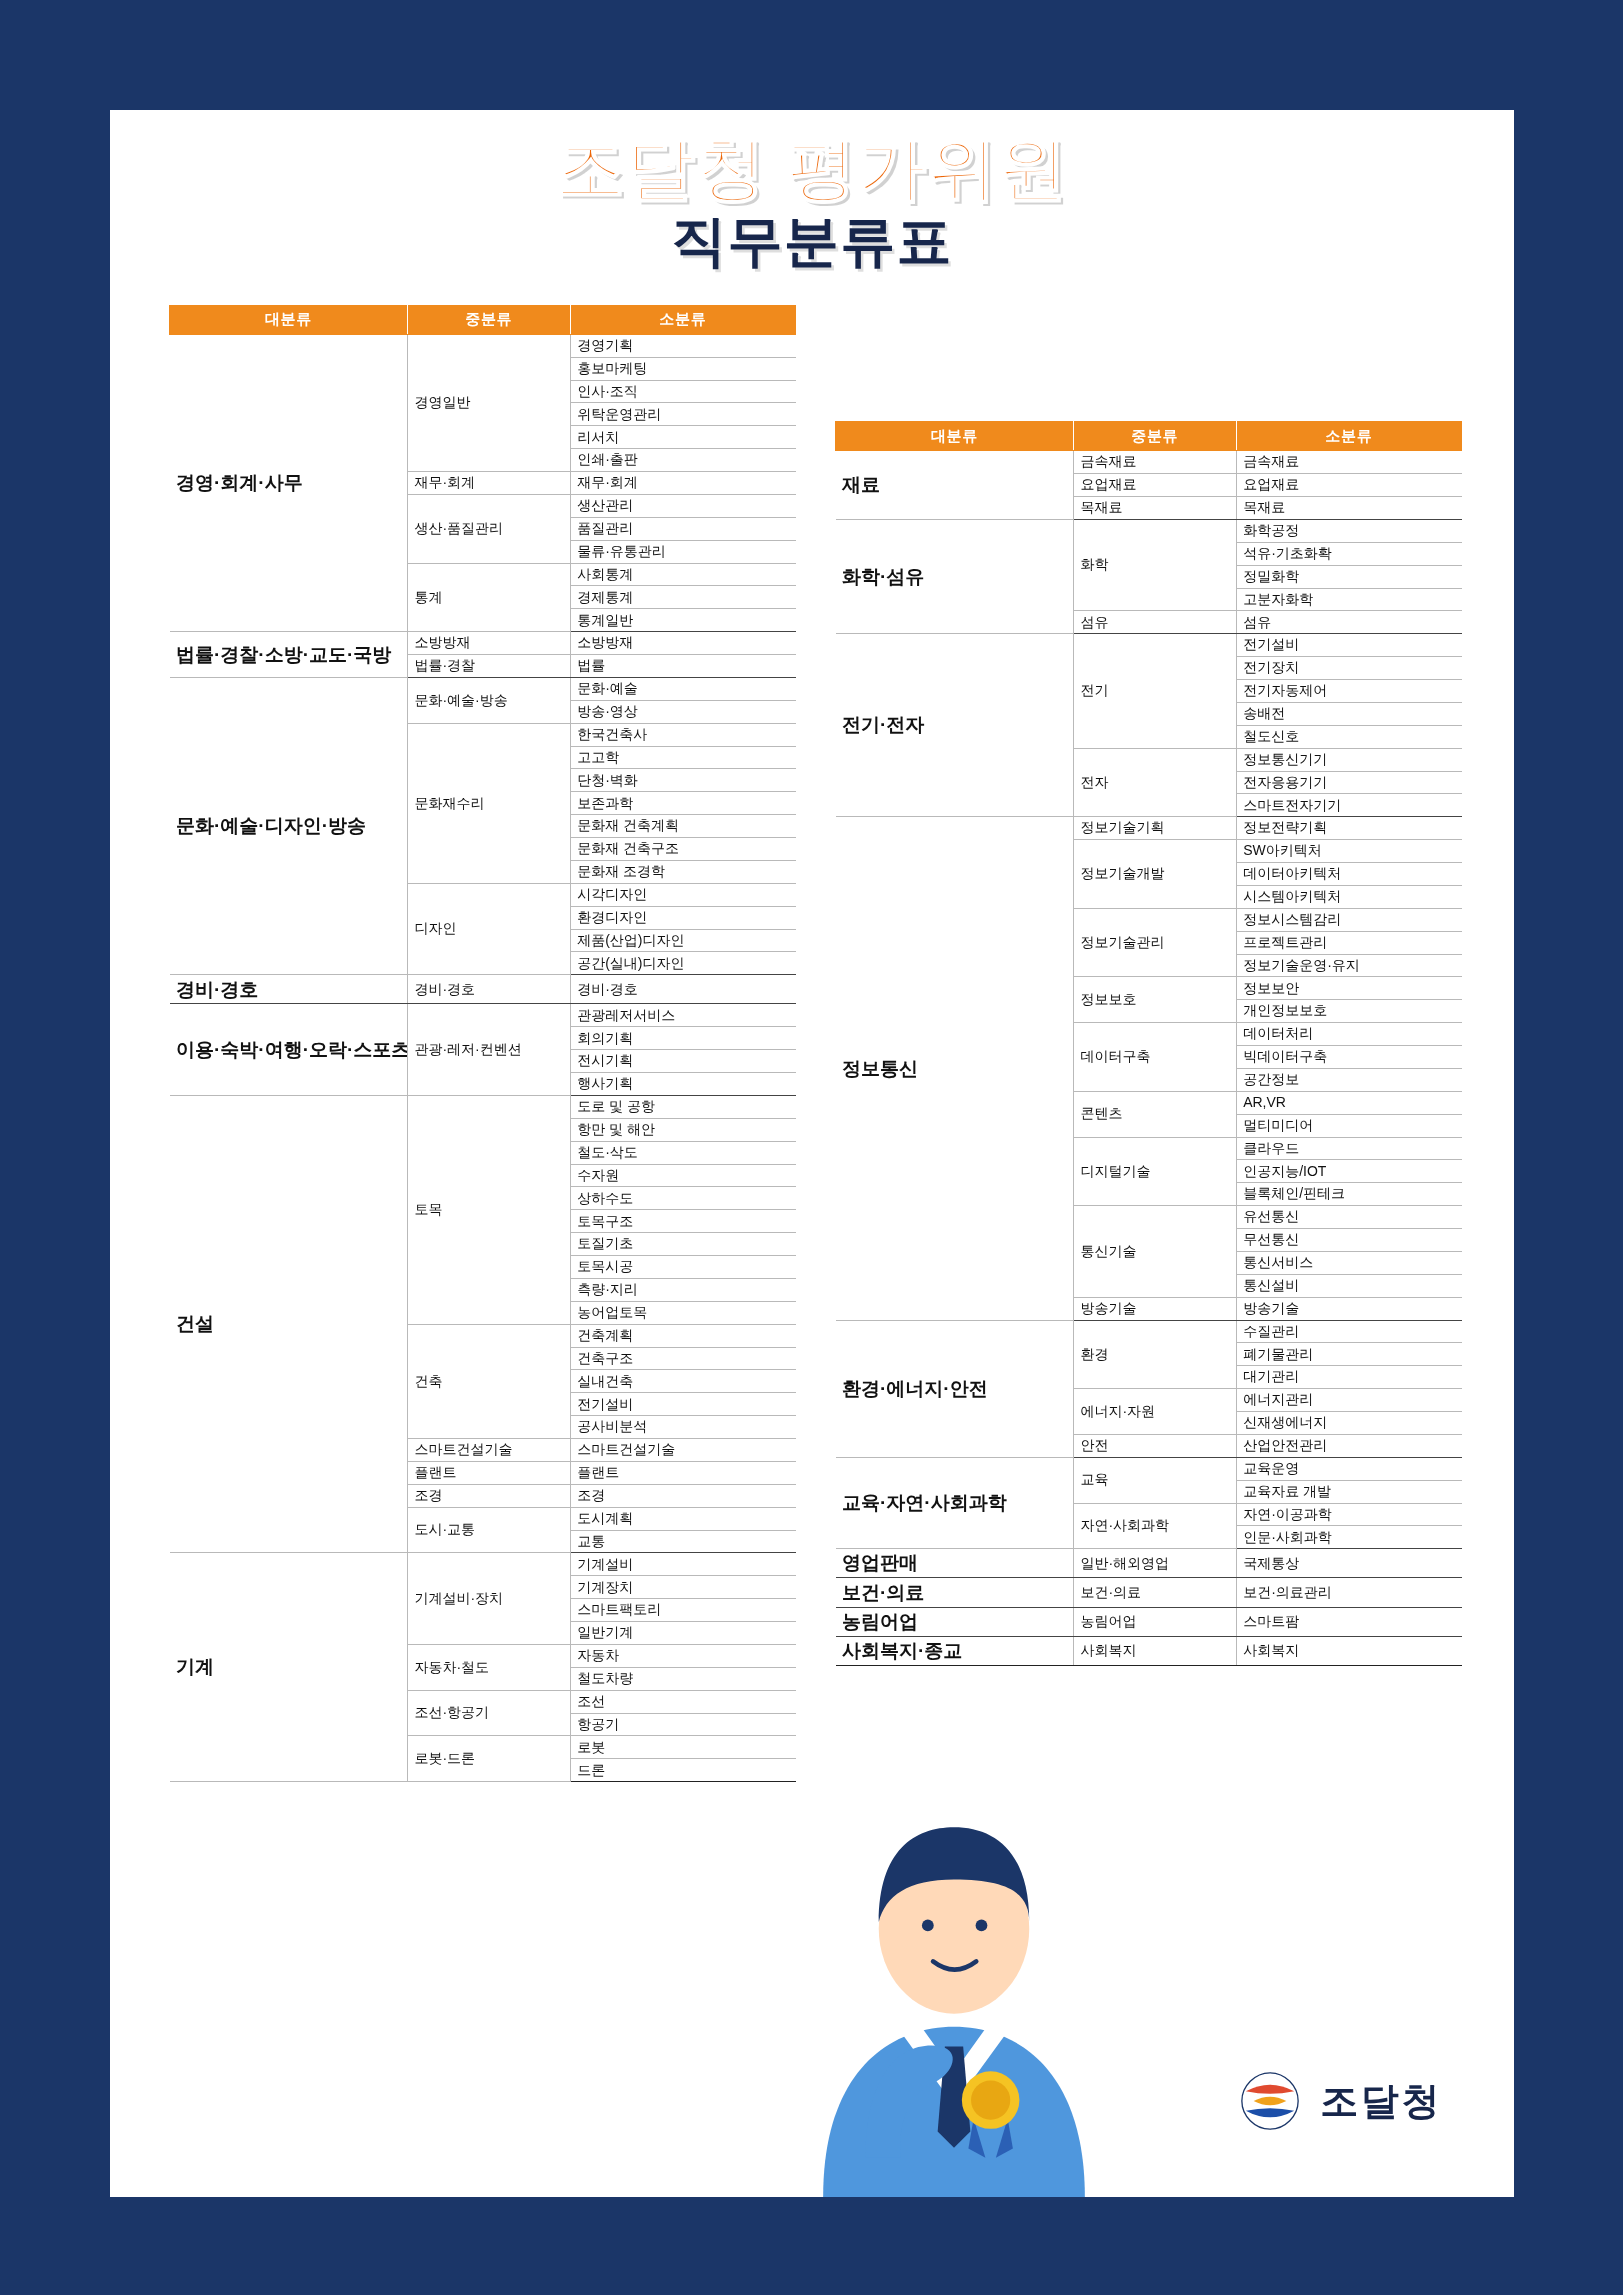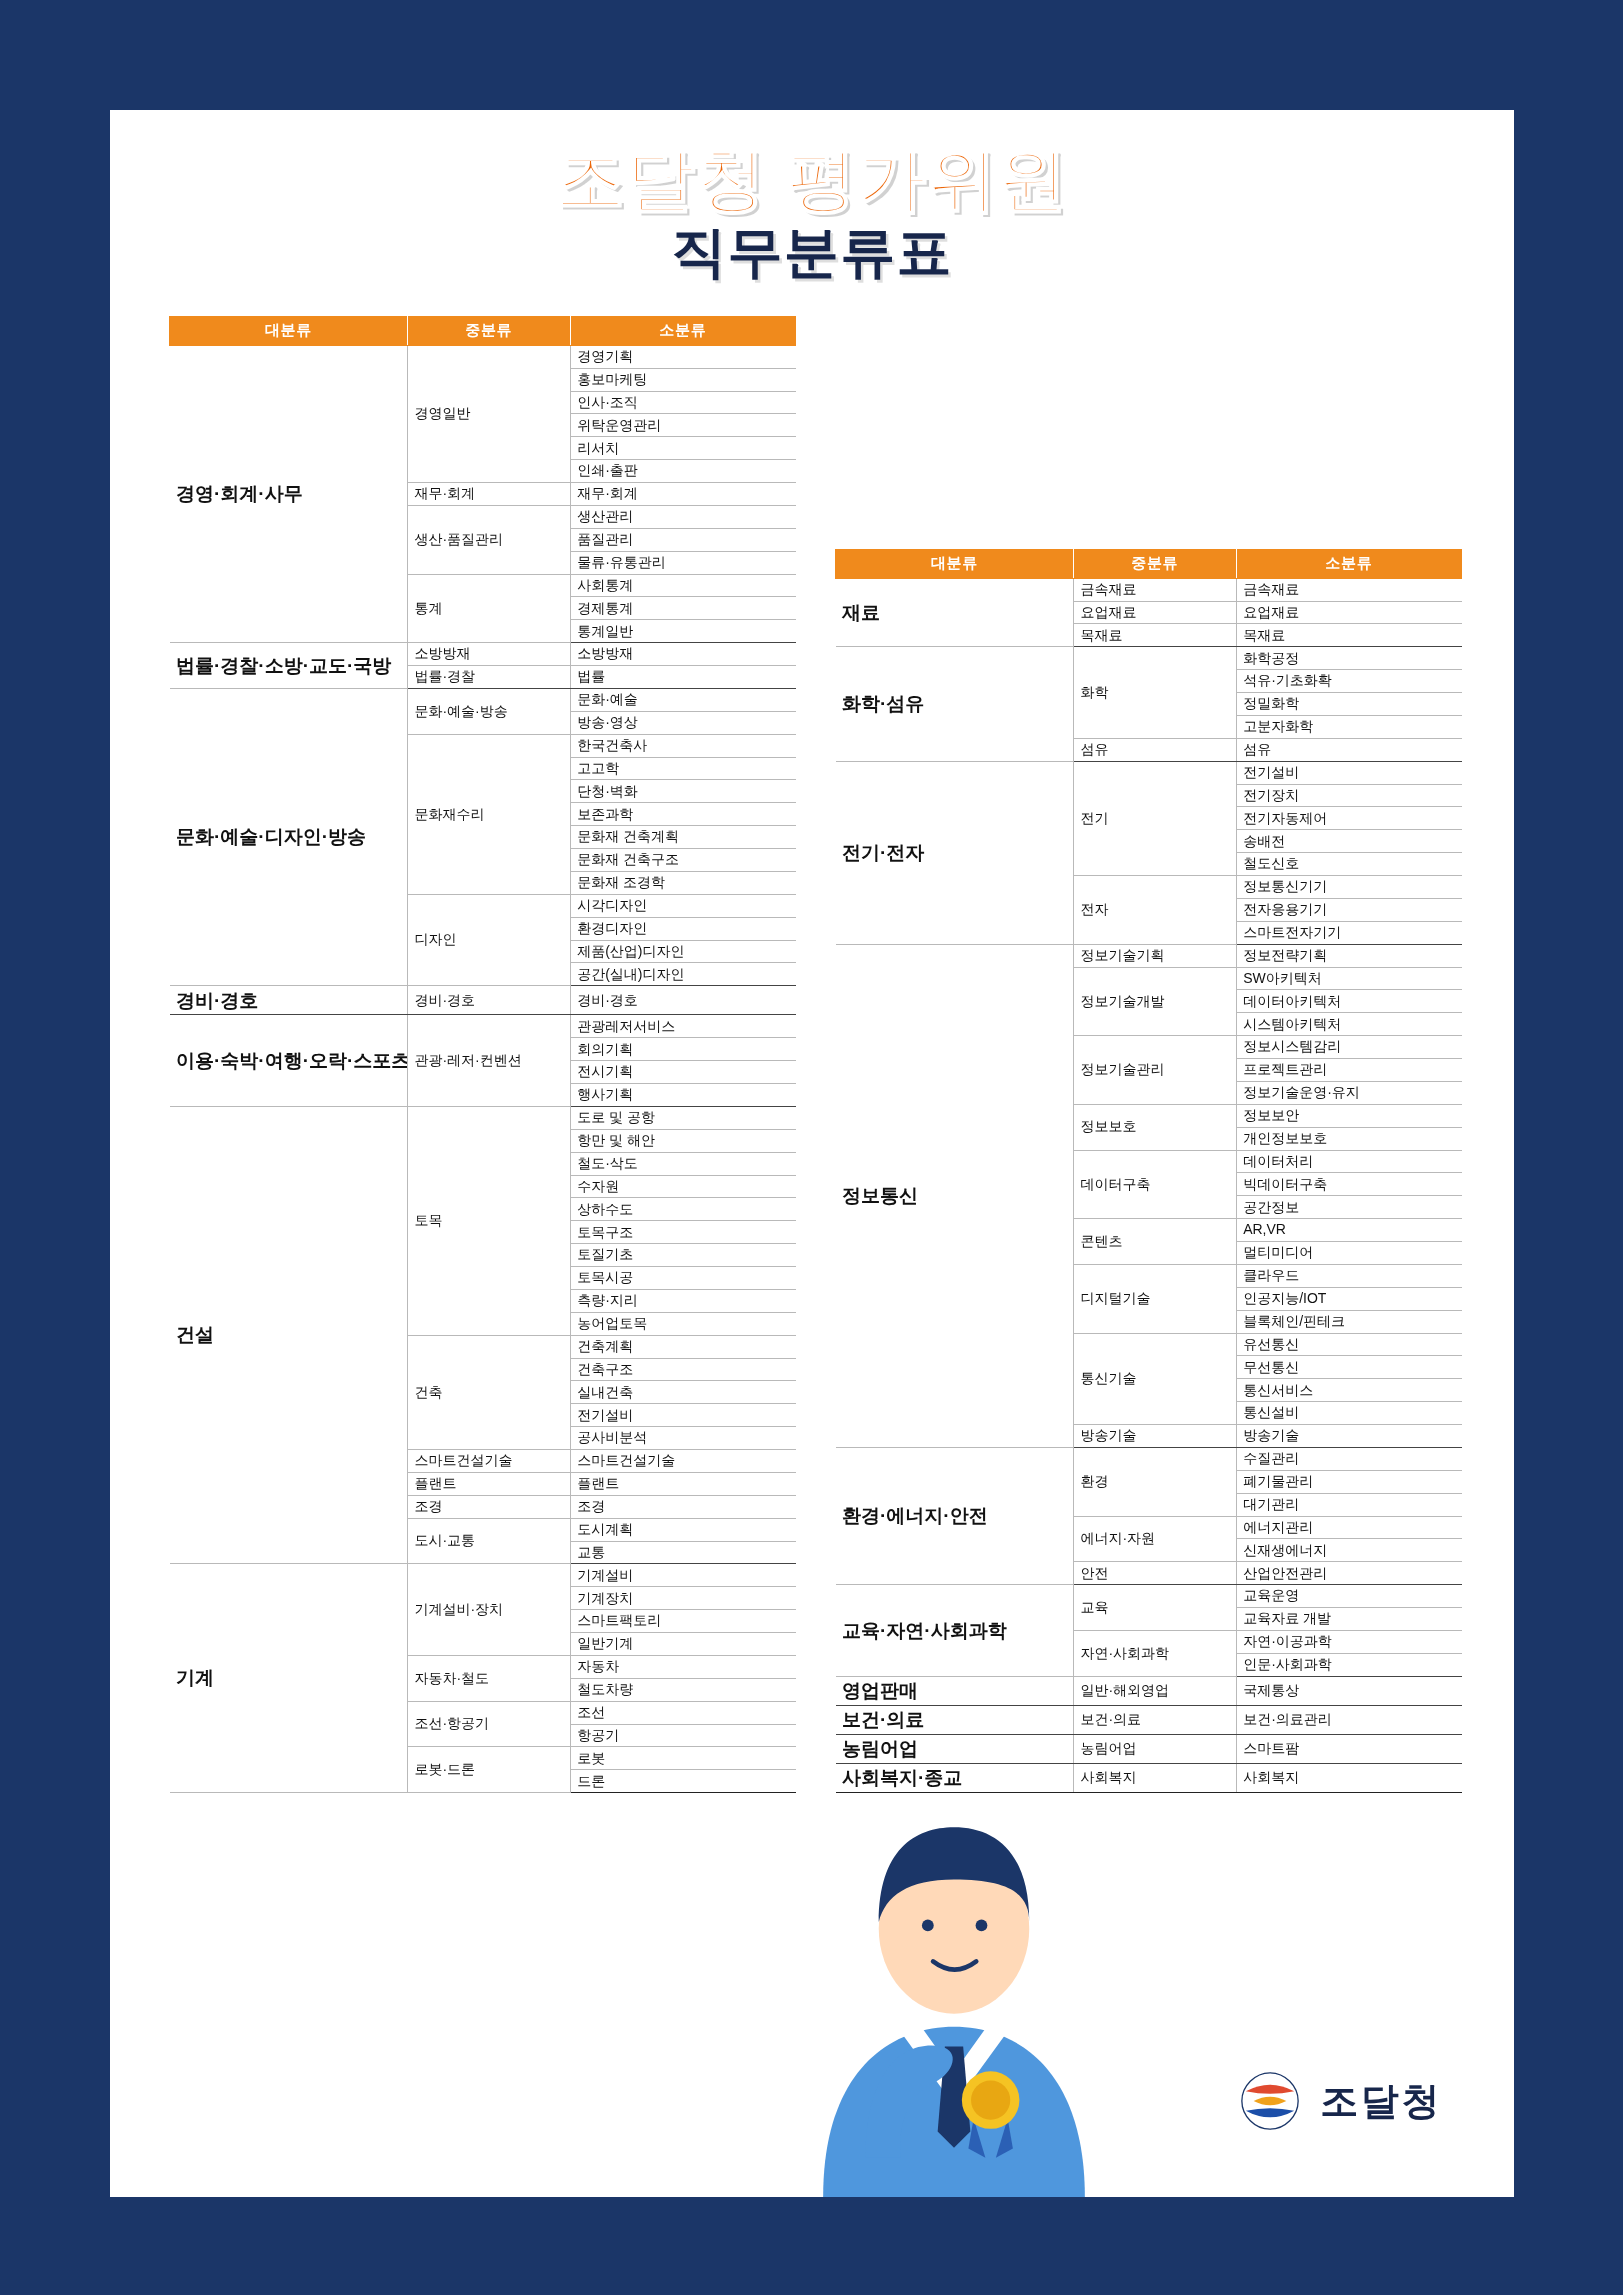--- a/index.html
+++ b/index.html
@@ -15,21 +15,21 @@
   .poster {
     position: absolute;
     left: 110px;
     top: 110px;
     width: 1404px;
     height: 2087px;
     background: #ffffff;
   }
   .title-wrap {
     text-align: center;
-    padding-top: 31px;
+    padding-top: 20px;
   }
   .title-main {
     font-size: 69px;
     font-weight: bold;
     color: #ec6608;
     letter-spacing: 1.3px;
     line-height: 1.12;
     -webkit-text-stroke: 2px #ffffff;
     text-shadow: 3.3px 3.3px 0 rgba(0,0,0,0.18);
   }
@@ -40,21 +40,21 @@
     letter-spacing: 1.3px;
     line-height: 1.16;
     margin-top: 2.6px;
     text-shadow: 2.6px 2.6px 0 rgba(0,0,0,0.13);
   }
 
   .tables {
     display: flex;
     gap: 39px;
     padding: 31px 52px 0 59px;
-    align-items: flex-end;
+    align-items: center;
   }
   .col { width: 654px; }
 
   table.cls {
     width: 100%;
     border-collapse: collapse;
     table-layout: fixed;
     font-size: 14px;
     color: #111;
   }

